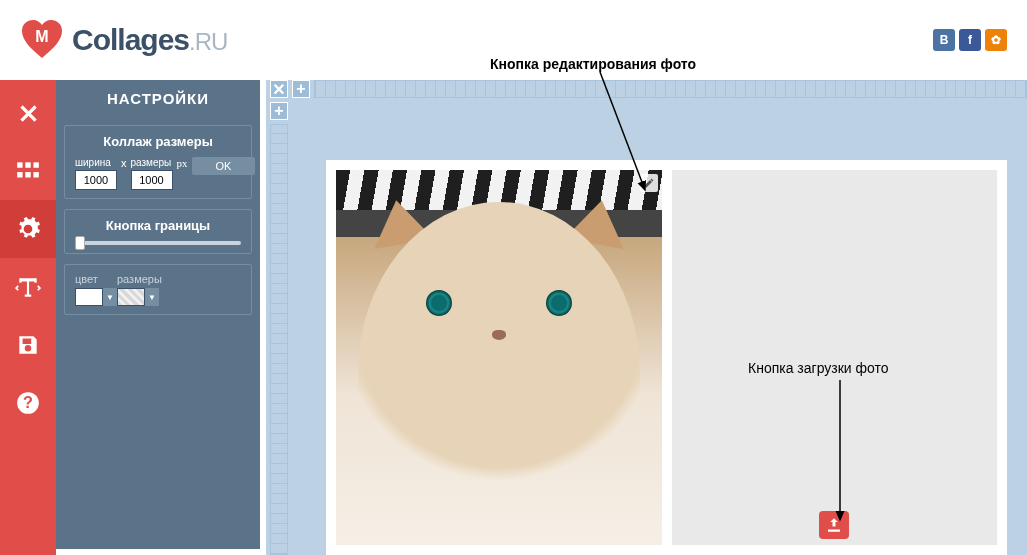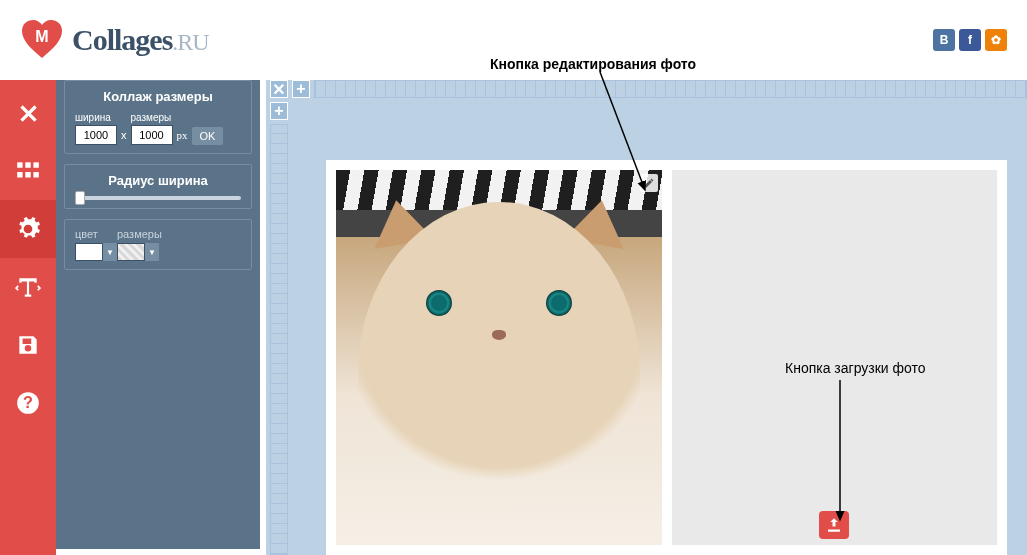--- a/index.html
+++ b/index.html
@@ -1,47 +1,47 @@
 <!DOCTYPE html>
 <html><head>
 <meta charset="utf-8">
 <style>
   * { box-sizing: border-box; margin: 0; padding: 0; }
   body { font-family: Arial, Helvetica, sans-serif; background: #fff; width: 1027px; height: 555px; overflow: hidden; position: relative; }
   
   .header { display: flex; align-items: center; padding: 10px 20px; height: 80px; }
   .logo { display: flex; align-items: center; gap: 8px; }
   .logo-heart { width: 44px; height: 44px; position: relative; }
-  .logo-text { font-size: 30px; font-weight: 700; color: #3c5168; letter-spacing: -1px; font-family: Liberation Serif, serif; }
+  .logo-text { font-size: 30px; font-weight: 700; color: #3c5168; letter-spacing: -1px; font-family: Liberation Sans, sans-serif; }
   .logo-text .ru { color: #a9b7c5; font-weight: 400; font-size: 24px; }
   .social { margin-left: auto; display: flex; gap: 4px; }
   .social-btn { width: 22px; height: 22px; border-radius: 3px; color: #fff; display: flex; align-items: center; justify-content: center; font-size: 12px; font-weight: bold; cursor: pointer; }
   .vk { background: #4c73a1; }
   .fb { background: #3b5998; }
   .ok { background: #ee8208; }
   
   .main { display: flex; height: calc(100% - 80px); }
   
   .sidebar { width: 56px; background: #e14d48; display: flex; flex-direction: column; padding-top: 4px; }
   .sb-btn { width: 56px; height: 58px; display: flex; align-items: center; justify-content: center; color: #fff; cursor: pointer; background: transparent; }
   .sb-btn.active { background: #d13d38; }
   .sb-btn svg { width: 26px; height: 26px; fill: #fff; }
   
   .panel { width: 210px; background: #fff; padding: 0 6px 6px 0; }
   .panel-inner { background: #5b7388; height: 100%; color: #fff; font-size: 12px; }
   .panel-title { text-align: center; padding: 10px 0; font-size: 15px; font-weight: bold; letter-spacing: 1px; }
-  .sec { margin: 0 8px 10px; padding: 8px 10px; border: 1px solid #768ea2; border-radius: 2px; }
+  .sec { margin: 8px 8px 10px; padding: 8px 10px; border: 1px solid #768ea2; border-radius: 2px; }
   .sec-title { text-align: center; font-weight: bold; font-size: 13px; margin-bottom: 8px; }
   .sec select { width: 100%; padding: 3px; font-size: 11px; border: 1px solid #3c5168; background: #fff; color: #333; }
-  .dims { display: flex; align-items: flex-end; gap: 4px; margin-top: 6px; font-size: 11px; }
+  .dims { display: flex; align-items: flex-start; gap: 4px; margin-top: 6px; font-size: 11px; }
   .dim-col label { display: block; font-size: 10px; margin-bottom: 2px; }
   .dim-col input { width: 42px; padding: 3px; border: 1px solid #3c5168; font-size: 11px; text-align: center; }
   .dims .x { padding-bottom: 4px; }
   .dims .px { padding-bottom: 4px; font-family: Liberation Serif, serif; }
-  .ok-btn { background: #768ea2; border: none; color: #fff; padding: 3px 8px; font-size: 11px; cursor: pointer; border-radius: 2px; }
+  .ok-btn { background: #768ea2; border: none; color: #fff; padding: 3px 24px; font-size: 11px; cursor: pointer; border-radius: 2px; }
   .sub-label { font-size: 11px; color: #c9d4de; margin: 6px 0 2px; }
   .slider-row { display: flex; align-items: center; gap: 6px; }
   .slider { flex: 1; height: 4px; background: #c9d4de; border-radius: 2px; position: relative; cursor: pointer; }
   .slider .thumb { position: absolute; width: 10px; height: 14px; background: #fff; border: 1px solid #aaa; border-radius: 2px; top: -5px; }
   .lock { color: #c9d4de; font-size: 12px; }
   .bg-row { display: flex; gap: 0; align-items: flex-start; }
   .bg-col label { display: block; font-size: 11px; color: #c9d4de; margin-bottom: 3px; }
   .swatch { width: 28px; height: 18px; background: #fff; border: 1px solid #3c5168; display: inline-block; vertical-align: middle; }
   .dd { width: 14px; height: 18px; background: #768ea2; display: inline-flex; align-items: center; justify-content: center; color: #fff; font-size: 8px; vertical-align: middle; cursor: pointer; }
   .tex-swatch { width: 28px; height: 18px; background: repeating-linear-gradient(45deg,#d8d8d8,#d8d8d8 3px,#f0f0f0 3px,#f0f0f0 6px); border: 1px solid #3c5168; display: inline-block; vertical-align: middle; }
@@ -64,21 +64,21 @@
   .ear.r { right: 34px; transform: rotate(10deg); }
   .eye { position: absolute; width: 26px; height: 26px; background: radial-gradient(circle at 50% 50%, #0c6b6d 0 40%, #1a8c8a 50%, #073d3e 70%); border-radius: 50%; top: 120px; }
   .eye.l { left: 90px; }
   .eye.r { right: 90px; }
   .nose { position: absolute; top: 160px; left: 50%; transform: translateX(-50%); width: 14px; height: 10px; background: #9c6a5a; border-radius: 50% 50% 60% 60%; }
   .edit-btn { position: absolute; top: 4px; right: 4px; width: 18px; height: 18px; background: rgba(255,255,255,0.85); border-radius: 2px; display: flex; align-items: center; justify-content: center; cursor: pointer; }
   .upload-btn { position: absolute; bottom: 6px; left: 50%; transform: translateX(-50%); width: 30px; height: 28px; background: #e14d48; border-radius: 4px; display: flex; align-items: center; justify-content: center; cursor: pointer; }
   
   .annotation { position: absolute; font-size: 14px; color: #000; pointer-events: none; }
   .ann1 { left: 490px; top: 56px; font-weight: bold; }
-  .ann2 { left: 785px; top: 360px; text-align: center; }
+  .ann2 { left: 748px; top: 360px; text-align: center; }
   svg.arrow { position: absolute; pointer-events: none; }
 </style>
 </head>
 <body>
 
 <div class="header">
   <div class="logo">
     <div class="logo-heart">
       <svg viewBox="0 0 44 44">
           <path fill="#e14d48" d="M22 40 C10 30 2 22 2 13 C2 6 7 2 13 2 C17 2 20 4 22 7 C24 4 27 2 31 2 C37 2 42 6 42 13 C42 22 34 30 22 40 Z"></path>
@@ -130,35 +130,36 @@
     <div class="sb-btn">
         <svg viewBox="0 0 24 24">
           <circle cx="12" cy="12" r="10" fill="#fff"></circle>
           <text x="12" y="17" text-anchor="middle" fill="#e14d48" font-size="15" font-weight="bold">?</text>
         </svg>
       </div>
   </div>
 
   <div class="panel">
     <div class="panel-inner">
+      <div class="panel-title">НАСТРОЙКИ</div>
 
       <div class="sec">
         <div class="sec-title">Коллаж размеры</div>
         <div class="dims">
           <div class="dim-col"><label>ширина</label><input value="1000" style=""></div>
           <span class="x">x</span>
           <div class="dim-col"><label>размеры</label><input value="1000" style=""></div>
           <span class="px">px</span>
           <button class="ok-btn">OK</button>
         </div>
       </div>
 
 
       <div class="sec">
-        <div class="sec-title">Радиус ширина</div>
+        <div class="sec-title">Кнопка границы</div>
         <div class="slider-row">
             <div class="slider">
               <div class="thumb" style="left:0"></div>
             </div>
           </div>
       </div>
 
       <div class="sec">
         <div class="bg-row">
           <div class="bg-col"><label>цвет</label><span class="swatch"></span><span class="dd">▼</span></div>

